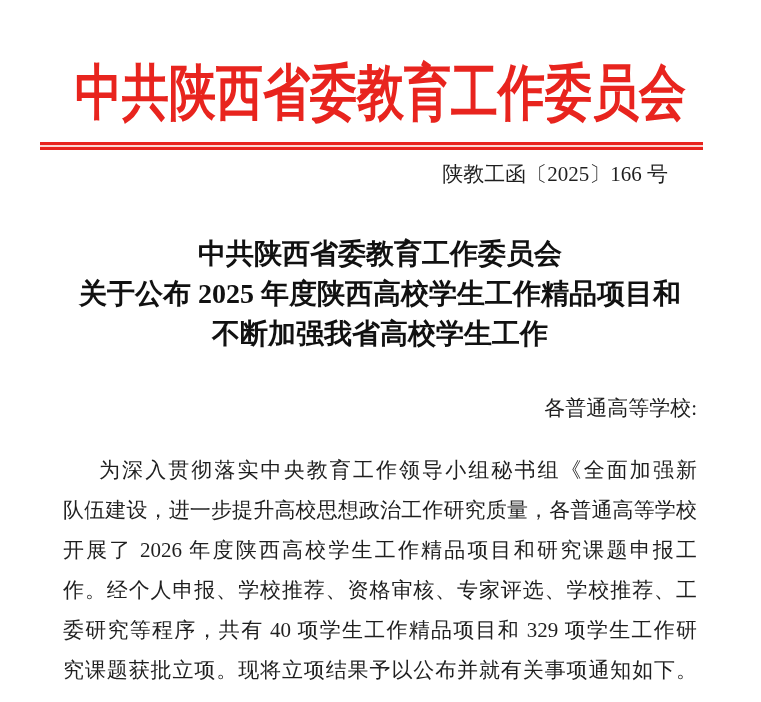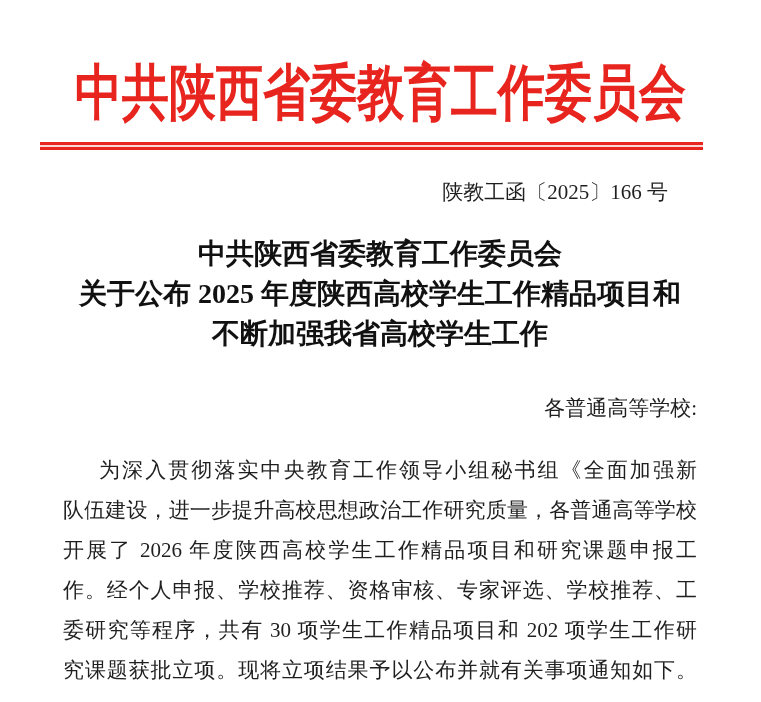--- a/index.html
+++ b/index.html
@@ -18,21 +18,21 @@
     white-space:nowrap;transform:scaleY(1.28);transform-origin:center;
   }
   .red-rule{
     position:absolute;top:142px;left:40px;width:663px;height:8px;
     background:linear-gradient(to bottom,
       var(--brand-red) 0 3px,
       var(--rule-gap) 3px 5px,
       var(--brand-red) 5px 8px);
   }
   .doc-number{
-    position:absolute;top:178px;left:0;right:93px;
+    position:absolute;top:160px;left:0;right:93px;
     text-align:right;font-size:21px;line-height:28px;color:var(--ink);
   }
   .doc-title{
     position:absolute;top:234px;left:63px;width:634px;
     text-align:center;font-weight:bold;font-size:28px;line-height:40px;color:#111;
   }
   .doc-title .t-line{display:block;}
   .content{
     position:absolute;top:388px;left:63px;width:634px;font-size:21px;
   }
@@ -57,15 +57,15 @@
   <span class="t-line">关于公布 2025 年度陕西高校学生工作精品项目和</span>
   <span class="t-line">不断加强我省高校学生工作</span>
 </div>
 
 <div class="content">
   <div class="salutation">各普通高等学校:</div>
   <div class="doc-line indent">为深入贯彻落实中央教育工作领导小组秘书组《全面加强新</div>
   <div class="doc-line">队伍建设，进一步提升高校思想政治工作研究质量，各普通高等学校</div>
   <div class="doc-line">开展了 2026 年度陕西高校学生工作精品项目和研究课题申报工</div>
   <div class="doc-line">作。经个人申报、学校推荐、资格审核、专家评选、学校推荐、工</div>
-  <div class="doc-line">委研究等程序，共有 30 项学生工作精品项目和 202 项学生工作研</div>
+  <div class="doc-line">委研究等程序，共有 40 项学生工作精品项目和 329 项学生工作研</div>
   <div class="doc-line">究课题获批立项。现将立项结果予以公布并就有关事项通知如下。</div>
 </div>
 
 </body></html>

